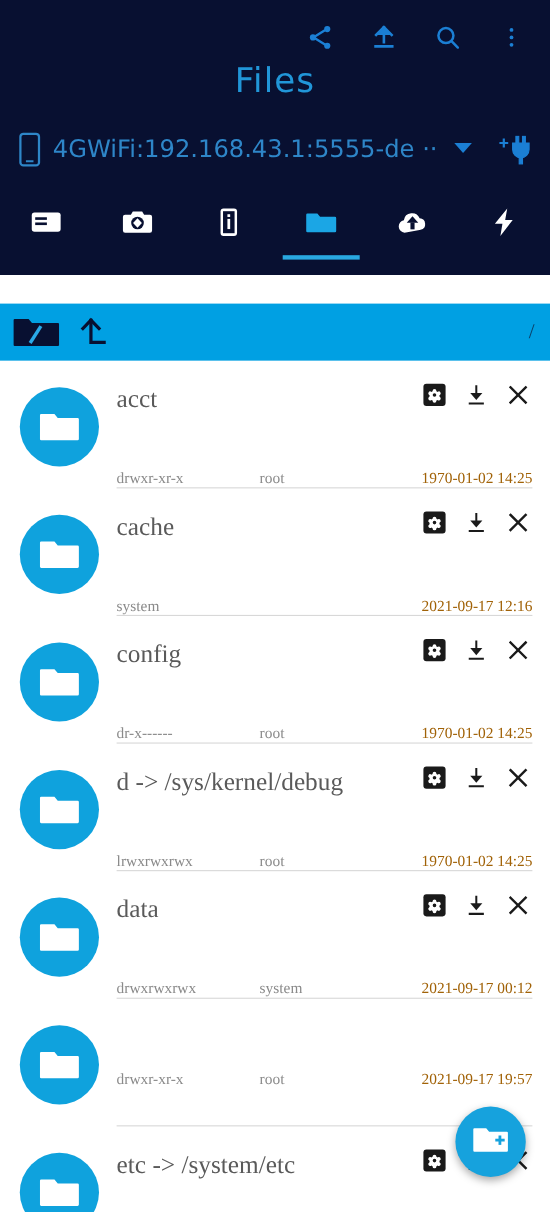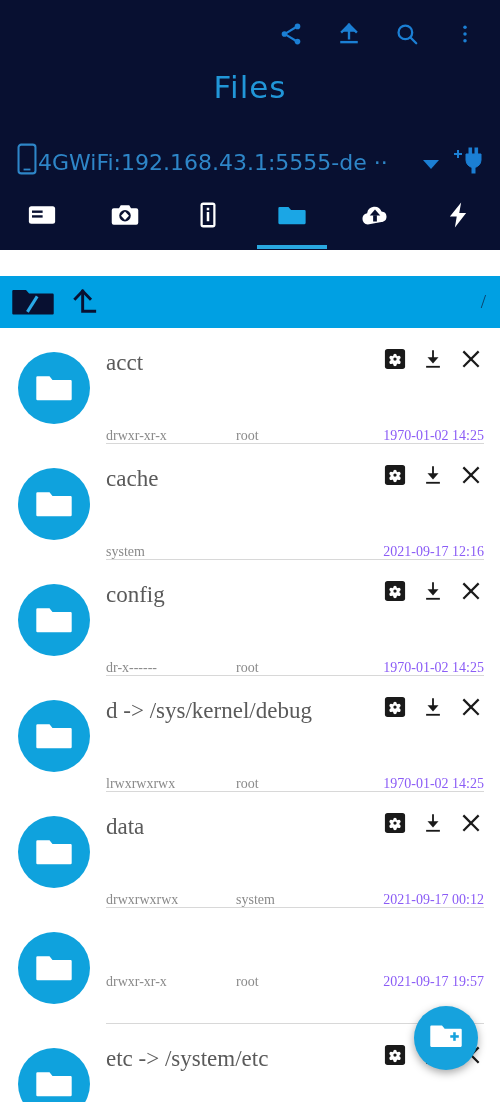--- a/index.html
+++ b/index.html
@@ -30,31 +30,32 @@
   .top-actions .act {
     width: 34px; height: 34px;
     display: flex; align-items: center; justify-content: center;
     cursor: pointer;
   }
   .app-title {
     text-align: center;
     color: #2196d8;
     font-size: 31px;
     letter-spacing: 1px;
-    margin-top: 17px;
+    margin-top: 4px;
     font-family: "DejaVu Sans", sans-serif;
     font-weight: 400;
   }
 
   .device-row {
     display: flex;
-    align-items: flex-end;
+    align-items: center;
     height: 52px;
     margin-top: 18px;
     padding: 0 14px 0 16px;
+    gap: 10px;
   }
   .device-name {
     color: #2e86c8;
     font-size: 22px;
     letter-spacing: 0px;
     font-family: "DejaVu Sans", sans-serif;
     white-space: nowrap;
     overflow: hidden;
     flex: 1;
   }
@@ -157,21 +158,21 @@
   .row-line2 {
     display: flex;
     align-items: baseline;
     margin-top: 12px;
     font-family: "Liberation Serif", serif;
     font-size: 14px;
     color: #8a8a8a;
   }
   .perm { width: 130px; flex: 0 0 130px; }
   .owner { flex: 1; margin-top: 40px; }
-  .mtime { flex: 0 0 auto; color: #8b5cf6; }
+  .mtime { flex: 0 0 auto; color: #a16207; }
   .divider {
     position: absolute;
     left: 106px; right: 16px;
     bottom: 0;
     height: 1px;
     background: #d8d8d8;
   }
 
   
   .fab {

